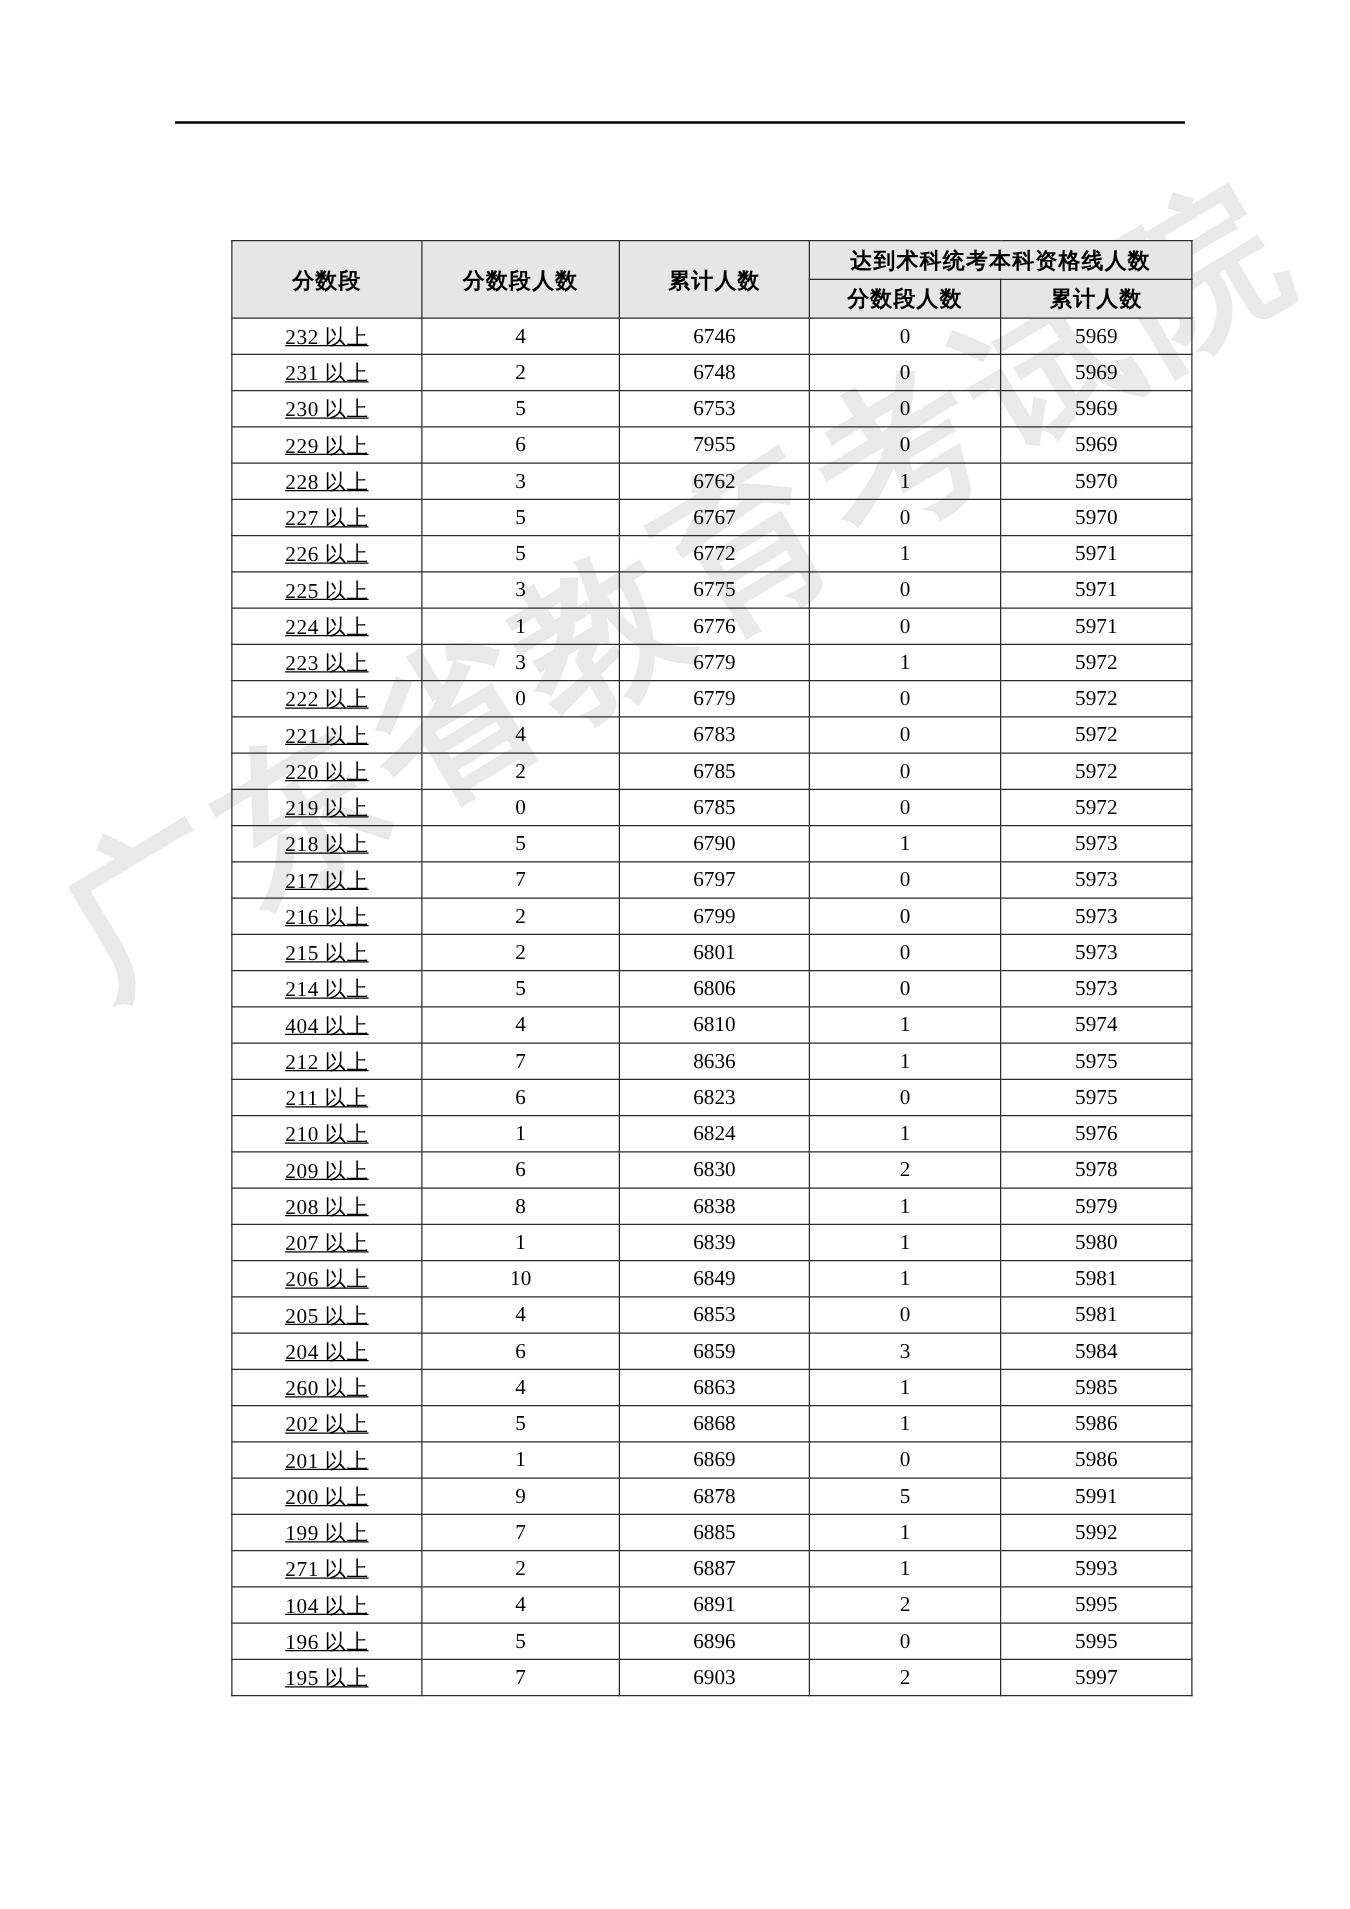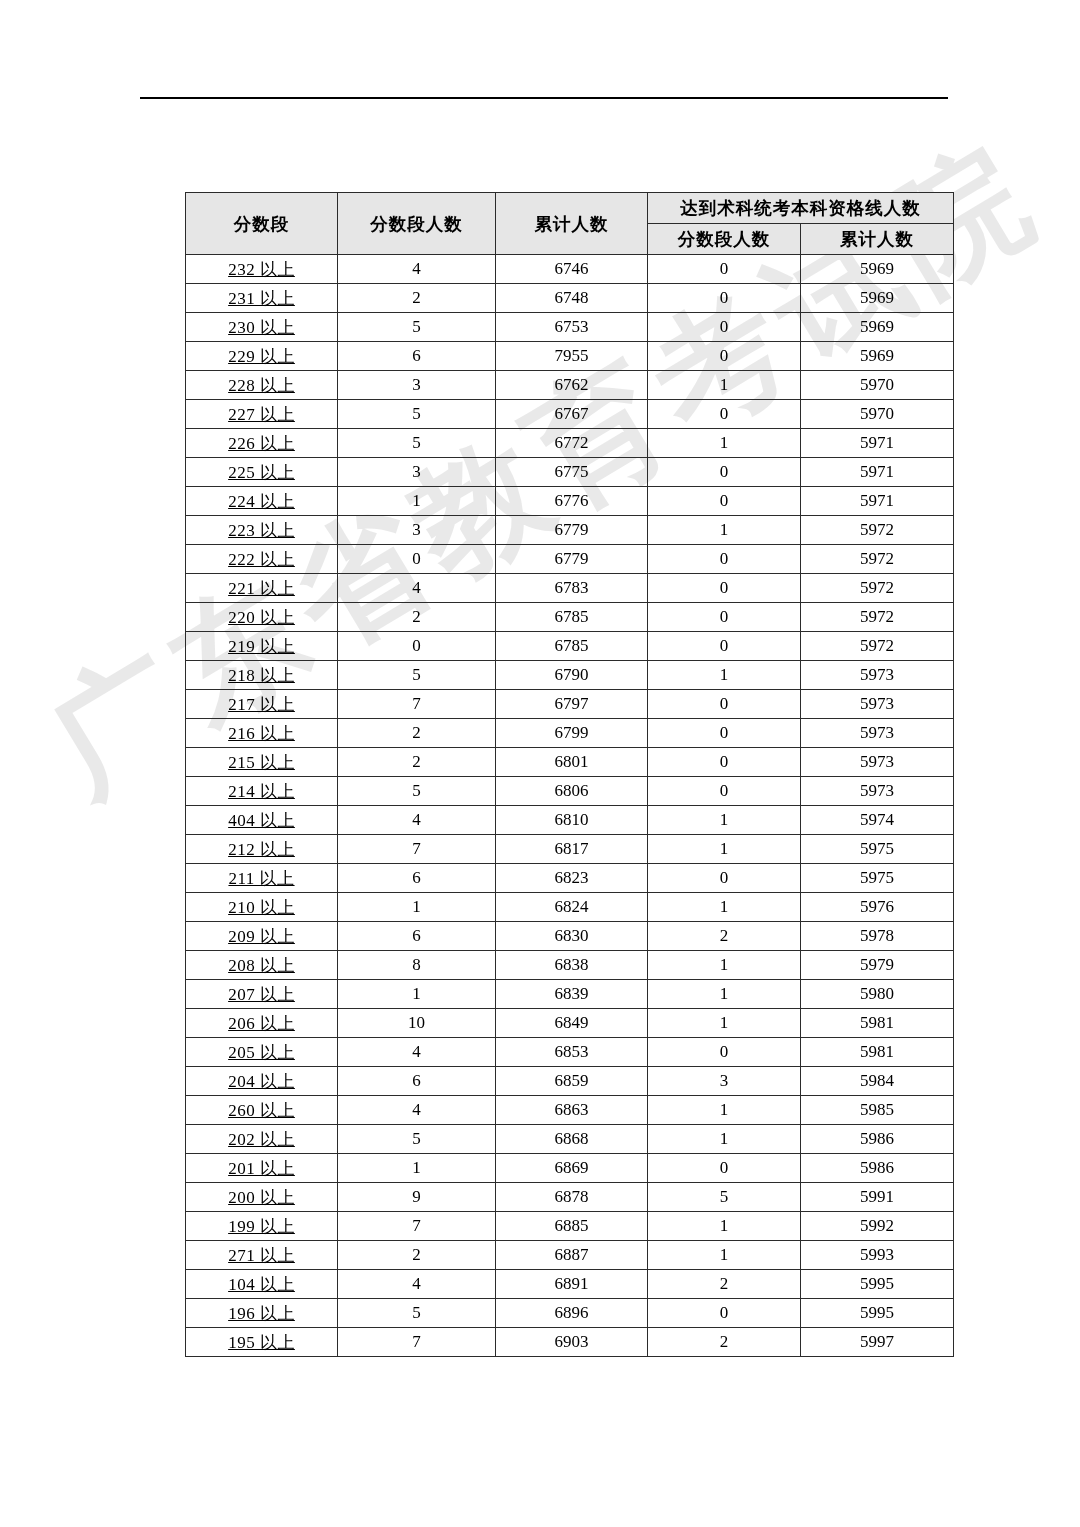--- a/index.html
+++ b/index.html
@@ -252,21 +252,21 @@
           <tr>
             <td class="score-label">404 以上</td>
             <td>4</td>
             <td>6810</td>
             <td>1</td>
             <td>5974</td>
           </tr>
           <tr>
             <td class="score-label">212 以上</td>
             <td>7</td>
-            <td>6817</td>
+            <td>8636</td>
             <td>1</td>
             <td>5975</td>
           </tr>
           <tr>
             <td class="score-label">211 以上</td>
             <td>6</td>
             <td>6823</td>
             <td>0</td>
             <td>5975</td>
           </tr>

